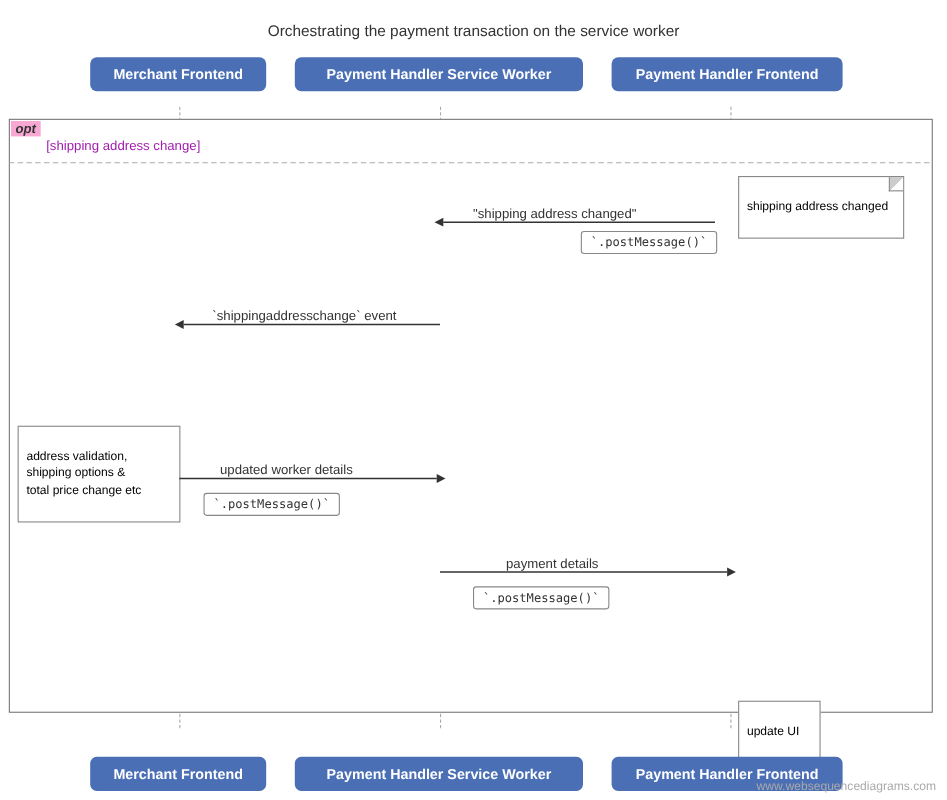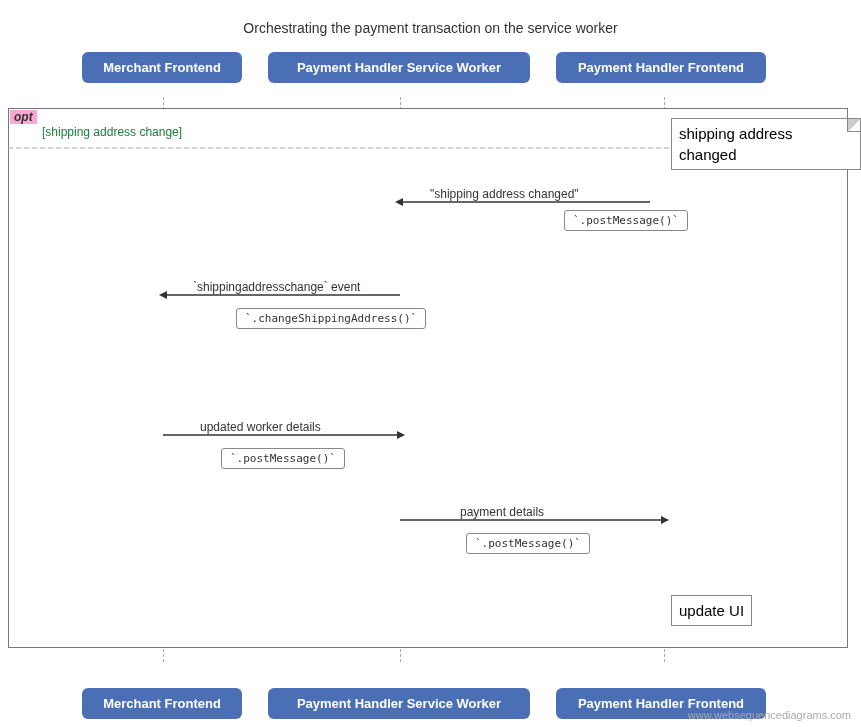--- a/index.html
+++ b/index.html
@@ -49,29 +49,30 @@
     .opt-label {
       position: absolute;
       font-size: 12px;
       font-style: italic;
       color: #333;
       background: #f9a8d4;
     }
     .bracket-label {
       position: absolute;
       font-size: 12px;
-      color: #15803d;
+      color: #a21caf;
     }
     .note-box {
       position: absolute;
       border: 1.5px solid #888;
       background: #fff;
-      font-size: 15px;
-      padding: 4px 7px;
+      font-size: 11px;
+      padding: 20px 7px;
       line-height: 1.4;
+      margin-top: 42px;
     }
     .note-box-folded::after {
       content: '';
       position: absolute;
       top: 0;
       right: 0;
       width: 12px;
       height: 12px;
       background: linear-gradient(135deg, #ccc 50%, #fff 50%);
       border-left: 1px solid #888;
@@ -85,21 +86,20 @@
     }
     .code-label {
       position: absolute;
       font-size: 11px;
       color: #333;
       background: #fff;
       border: 1.5px solid #888;
       border-radius: 3px;
       padding: 3px 8px;
       font-family: monospace;
-      margin-left: 36px;
     }
     svg.arrow-svg {
       position: absolute;
       overflow: visible;
     }
     .watermark {
       position: absolute;
       bottom: 6px;
       right: 10px;
       font-size: 11px;
@@ -147,22 +147,24 @@
   <div class="msg-label" style="left:430px;top:187px;">"shipping address changed"</div>
 
   <div class="code-label" style="left:528px;top:210px;">`.postMessage()`</div>
 
   <svg class="arrow-svg" style="left:0;top:0;width:861px;height:727px;pointer-events:none;">
     <line x1="400" y1="295" x2="167" y2="295" stroke="#333" stroke-width="1.5"></line>
     <polygon points="167,291 159,295 167,299" fill="#333"></polygon>
   </svg>
   <div class="msg-label" style="left:193px;top:280px;">`shippingaddresschange` event</div>
 
-  <div class="code-label" style="left:200px;top:308px;">`.changeShippingAddress()`</div>
 
+  <div class="note-box" style="left:16px;top:345px;min-width:148px;">
+    <span>address validation,<br>shipping options &amp;<br>total price change etc</span>
+  </div>
 
   <svg class="arrow-svg" style="left:0;top:0;width:861px;height:727px;pointer-events:none;">
     <line x1="163" y1="435" x2="397" y2="435" stroke="#333" stroke-width="1.5"></line>
     <polygon points="397,431 405,435 397,439" fill="#333"></polygon>
   </svg>
   <div class="msg-label" style="left:200px;top:420px;">updated worker details</div>
 
   <div class="code-label" style="left:185px;top:448px;">`.postMessage()`</div>
 
   <svg class="arrow-svg" style="left:0;top:0;width:861px;height:727px;pointer-events:none;">

